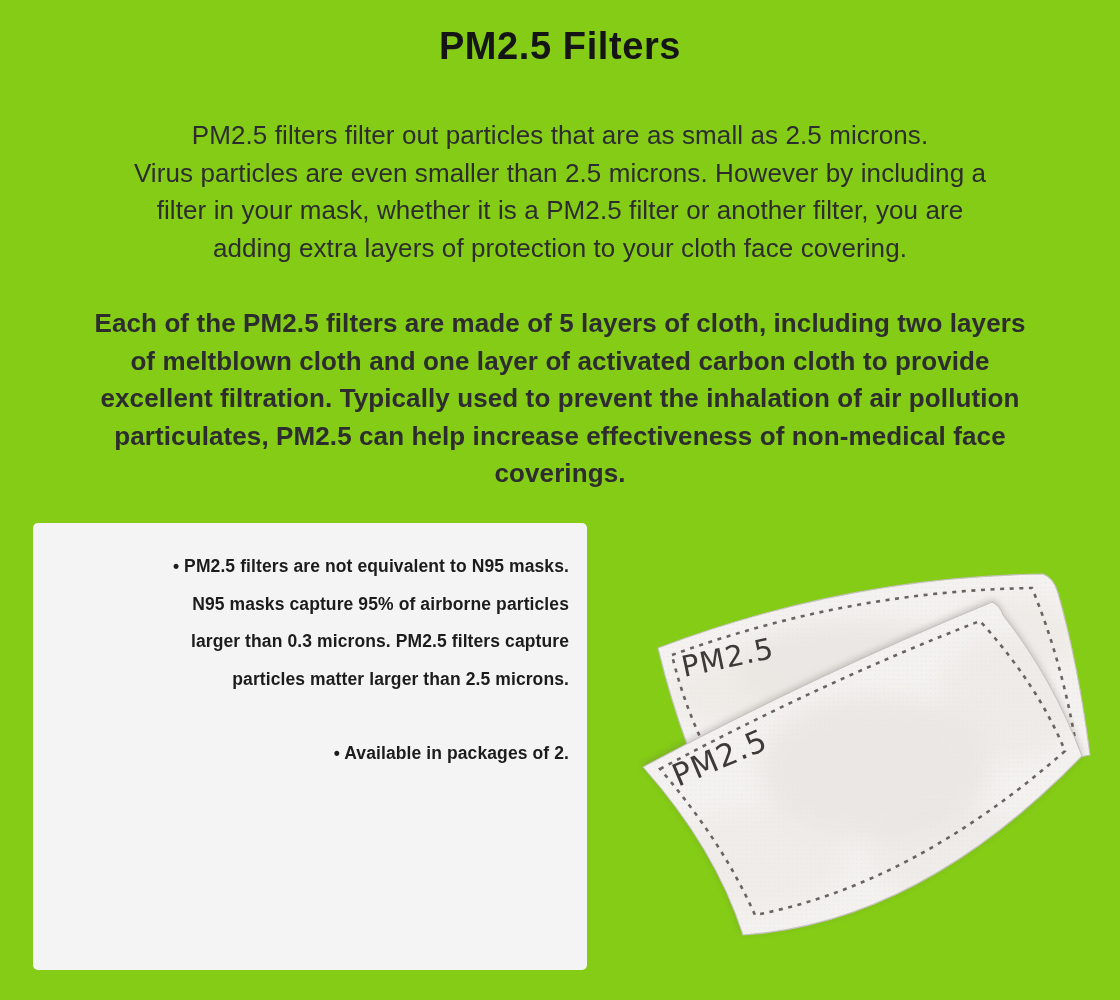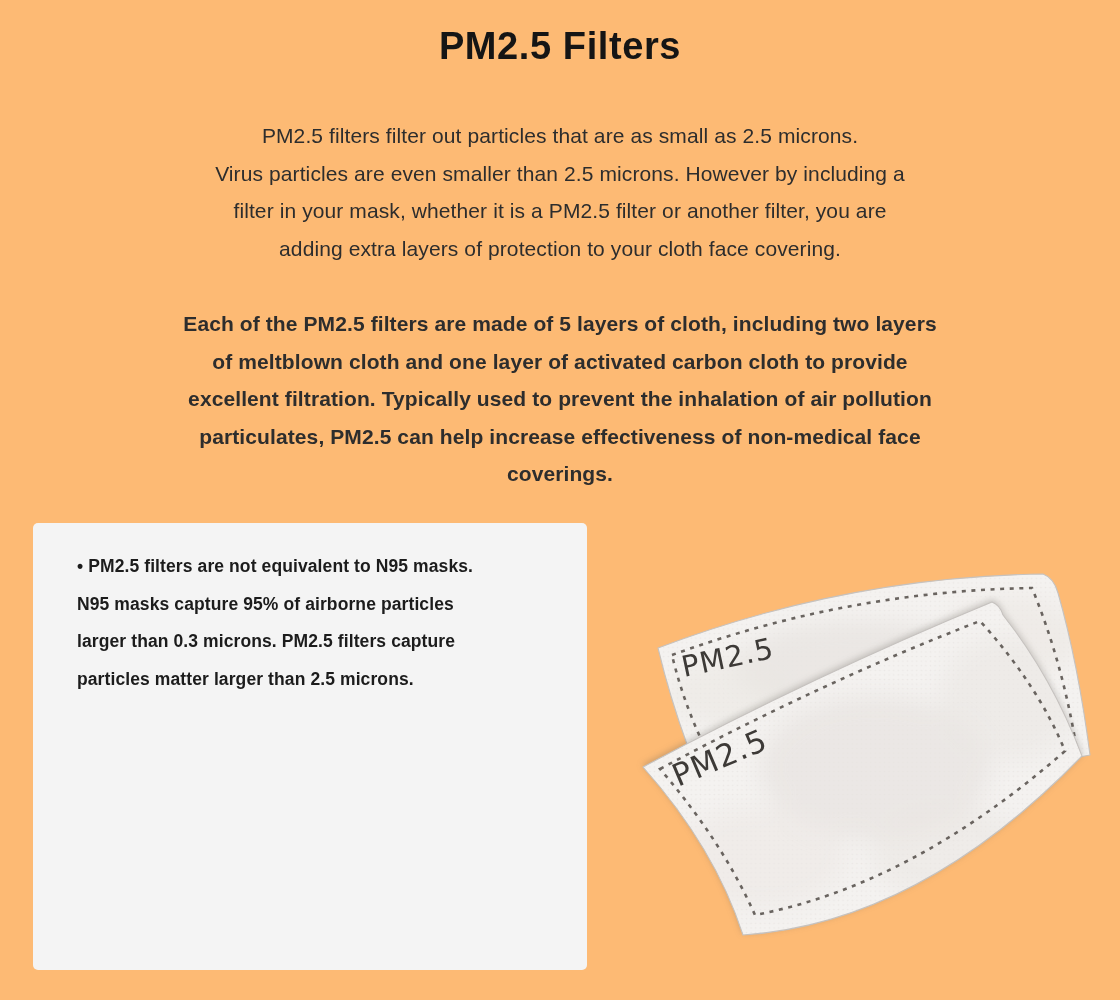--- a/index.html
+++ b/index.html
@@ -4,21 +4,21 @@
 <style>
   html, body {
     margin: 0;
     padding: 0;
     background: #ffffff;
   }
   .canvas {
     position: relative;
     width: 1120px;
     height: 1000px;
-    background: #fdba74;
+    background: #84cc16;
     font-family: "Liberation Sans", sans-serif;
     overflow: hidden;
   }
   .page-title {
     position: absolute;
     top: 22px;
     left: 0;
     right: 0;
     margin: 0;
     text-align: center;
@@ -28,38 +28,39 @@
     color: #151515;
     line-height: 48px;
   }
   .intro-para {
     position: absolute;
     left: 0;
     right: 0;
     margin: 0;
     text-align: center;
     white-space: pre-line;
-    font-size: 21px;
+    font-size: 26px;
     line-height: 37.6px;
     letter-spacing: 0.1px;
     color: #2d2d2d;
   }
   .intro-para.p1 { top: 117px; }
   .intro-para.p2 { top: 305px; font-weight: bold; }
 
   .info-box {
     position: absolute;
     left: 33px;
     top: 523px;
     width: 554px;
     height: 447px;
     box-sizing: border-box;
     background: #f4f4f4;
     border-radius: 5px;
     padding: 25px 18px 0 44px;
+    text-align: right;
   }
   .info-bullet {
     margin: 0 0 37px 0;
     white-space: pre-line;
     font-size: 17.5px;
     font-weight: bold;
     line-height: 37.5px;
     letter-spacing: 0.1px;
     color: #1c1c1c;
   }
@@ -93,20 +94,21 @@
 of meltblown cloth and one layer of activated carbon cloth to provide
 excellent filtration. Typically used to prevent the inhalation of air pollution
 particulates, PM2.5 can help increase effectiveness of non-medical face
 coverings.</p>
 
   <div class="info-box">
     <p class="info-bullet">• PM2.5 filters are not equivalent to N95 masks.
 N95 masks capture 95% of airborne particles
 larger than 0.3 microns. PM2.5 filters capture
 particles matter larger than 2.5 microns.</p>
+    <p class="info-bullet">• Available in packages of 2.</p>
   </div>
 
   <div class="filters-figure">
     <svg width="480" height="392" viewBox="0 0 480 392" xmlns="http://www.w3.org/2000/svg">
       <defs>
         <pattern id="fabricDots" width="4.6" height="4.6" patternUnits="userSpaceOnUse">
           <rect width="4.6" height="4.6" fill="none"></rect>
           <circle cx="2.3" cy="2.3" r="0.8" fill="#e3dfdc"></circle>
         </pattern>
         <filter id="mottle" x="-30%" y="-30%" width="160%" height="160%">

